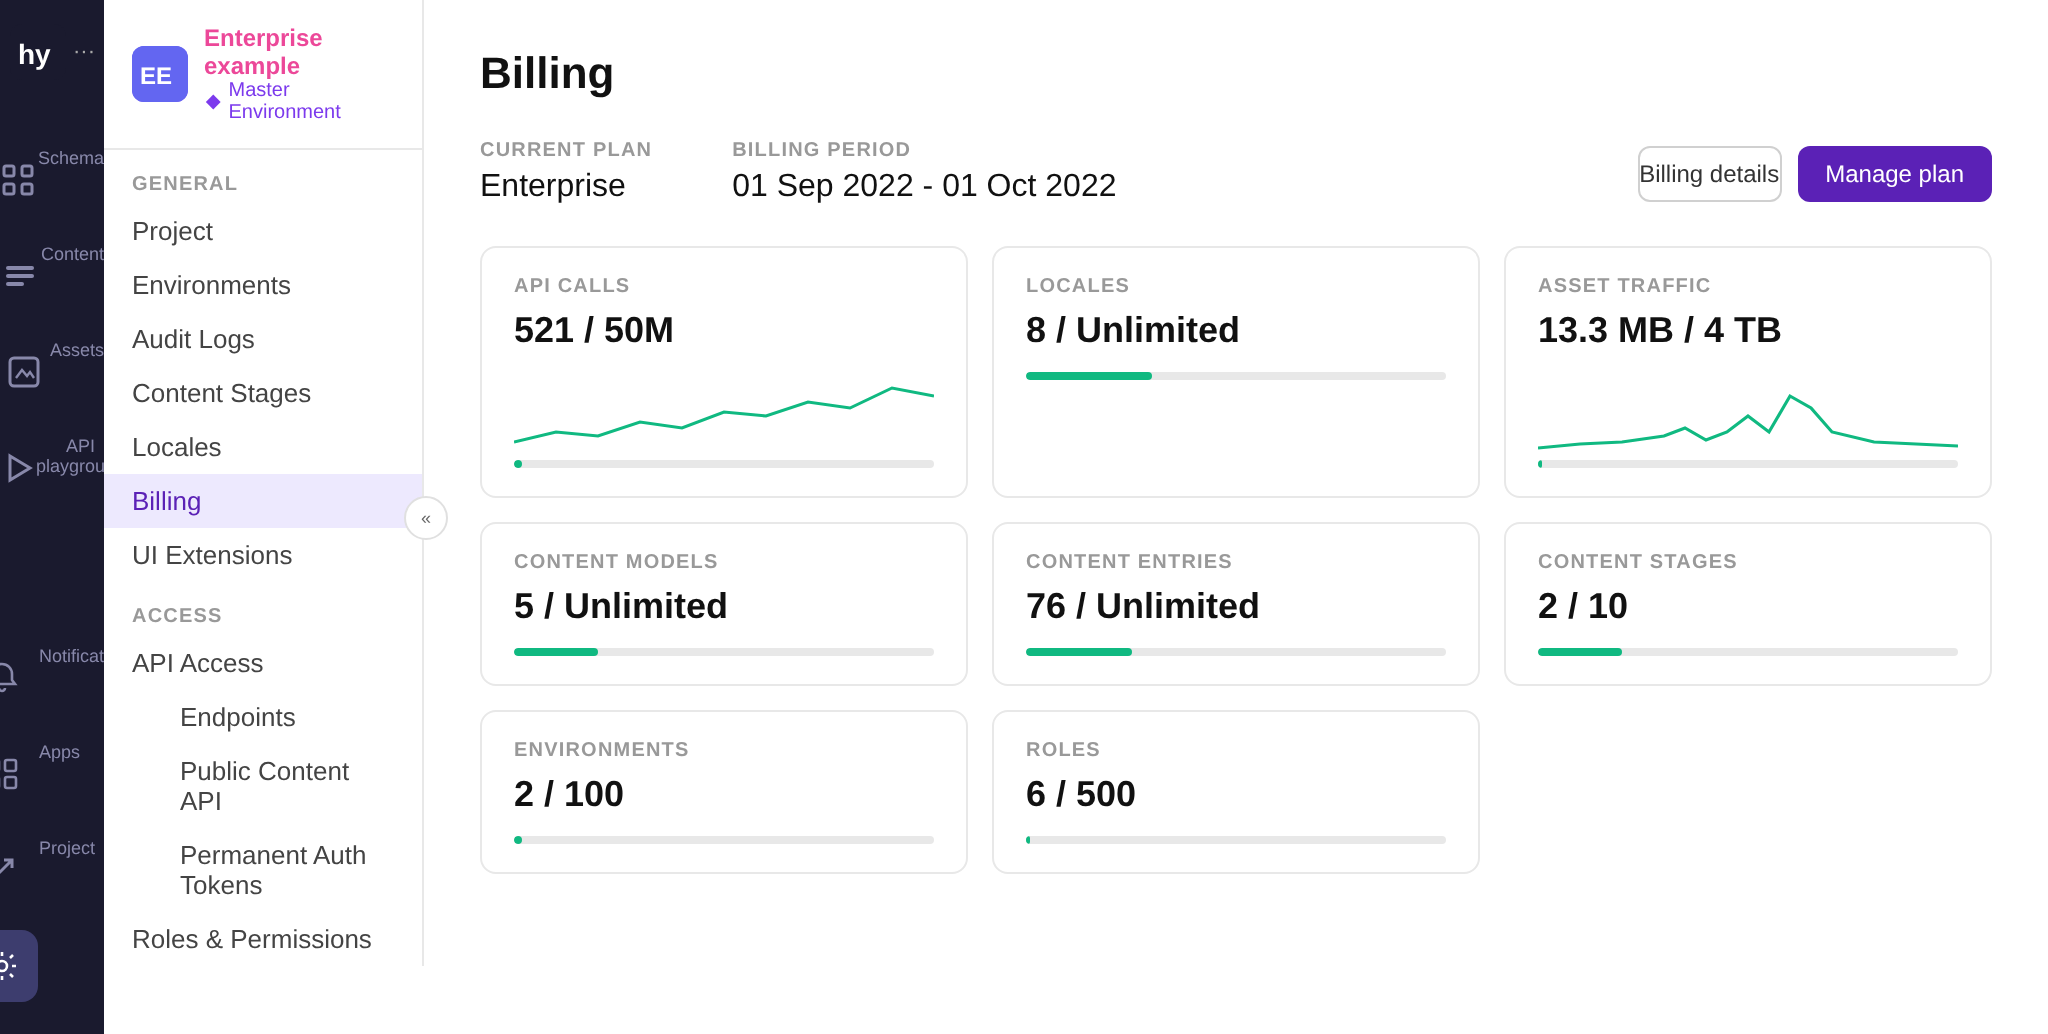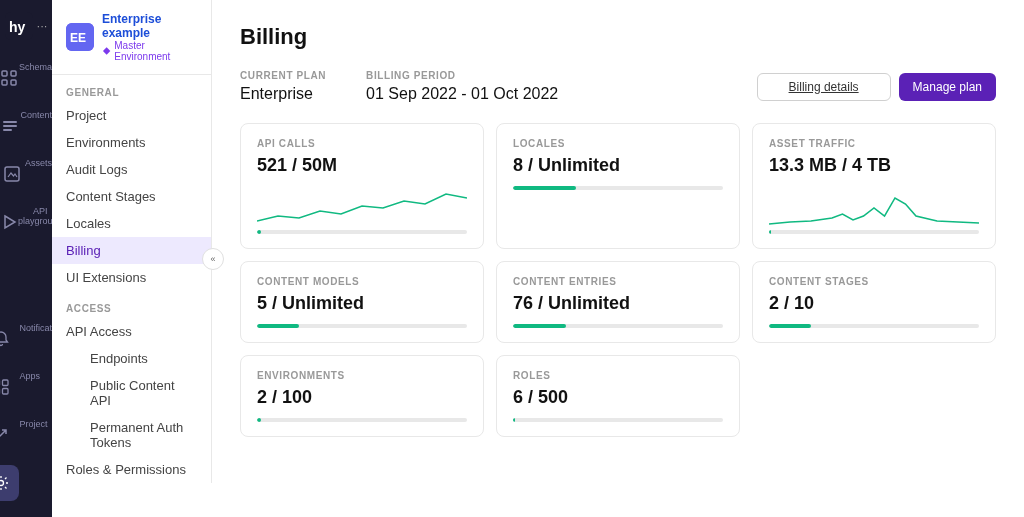--- a/index.html
+++ b/index.html
@@ -66,21 +66,21 @@
       gap: 8px;
     }
     .nav-avatar {
       width: 28px; height: 28px; border-radius: 6px;
       background: linear-gradient(135deg, #6366f1, #8b5cf6);
       display: flex; align-items: center; justify-content: center;
       color: white; font-size: 11px; font-weight: bold;
       overflow: hidden; flex-shrink: 0;
     }
     .nav-header-text { display: flex; flex-direction: column; }
-    .nav-header-title { font-size: 12px; font-weight: 600; color: #1d4ed8; }
+    .nav-header-title { font-size: 12px; font-weight: 600; color: #ec4899; }
     .nav-header-sub { font-size: 10px; color: #7c3aed; display: flex; align-items: center; gap: 3px; }
 
     .nav-section-label {
       font-size: 10px; font-weight: 600; color: #999; letter-spacing: 0.06em;
       padding: 12px 14px 4px;
       text-transform: uppercase;
     }
     .nav-item {
       padding: 6px 14px;
       font-size: 13px; color: #444;
@@ -102,22 +102,22 @@
 
     
     .plan-row {
       display: flex; align-items: center; gap: 40px;
       margin-bottom: 20px;
     }
     .plan-label { font-size: 10px; font-weight: 600; color: #999; letter-spacing: 0.06em; text-transform: uppercase; margin-bottom: 4px; }
     .plan-value { font-size: 16px; font-weight: 500; color: #111; }
     .plan-actions { margin-left: auto; display: flex; gap: 8px; }
     .btn-outline {
-      padding: 6px 31px; border: 1px solid #d0d0d0; border-radius: 6px;
-      background: white; font-size: 12px; cursor: pointer; color: #333; text-decoration: underline;
+      padding: 6px 0; border: 1px solid #d0d0d0; border-radius: 6px;
+      background: white; font-size: 12px; cursor: pointer; color: #333;
     }
     .btn-primary {
       padding: 6px 14px; border: none; border-radius: 6px;
       background: #5b21b6; color: white; font-size: 12px; cursor: pointer;
     }
 
     
     .stats-grid {
       display: grid;
       grid-template-columns: repeat(3, 1fr);
@@ -155,21 +155,21 @@
       display: flex; align-items: center; justify-content: center;
       cursor: pointer; font-size: 9px; color: #666;
     }
     .nav-sidebar-wrapper { position: relative; }
   </style>
 </head>
 <body>
 
 <div class="app-sidebar">
 
-  <div class="logo" style="margin-bottom:12px;">
+  <div class="logo" style="margin-bottom:24px;">
     <svg viewBox="0 0 28 28" fill="none" xmlns="http://www.w3.org/2000/svg">
       <rect width="28" height="28" rx="6" fill="#1a1a2e"></rect>
       <text x="4" y="20" font-size="14" fill="white" font-weight="bold">hy</text>
     </svg>
     <span style="color:#aaa;font-size:11px;">···</span>
   </div>
 
   <div class="sidebar-nav-item">
     <div class="sidebar-icon">
       <svg width="18" height="18" viewBox="0 0 18 18" fill="none">

